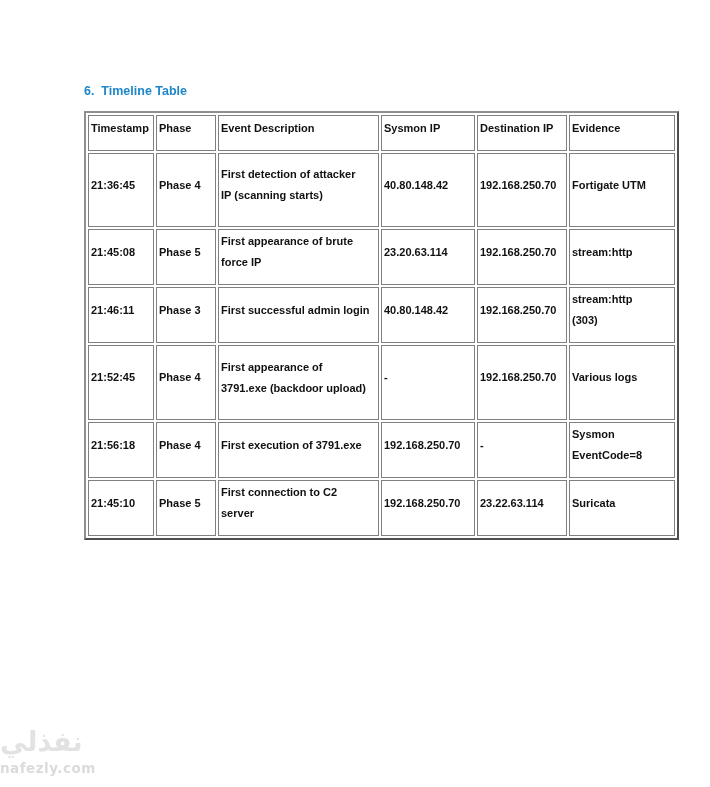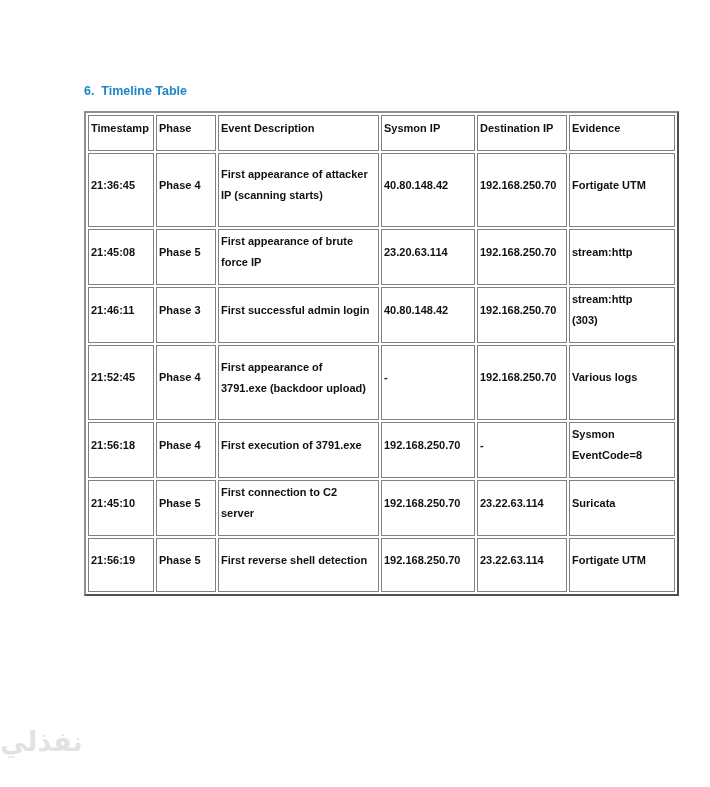--- a/index.html
+++ b/index.html
@@ -106,21 +106,21 @@
         <th>Event Description</th>
         <th>Sysmon IP</th>
         <th>Destination IP</th>
         <th>Evidence</th>
       </tr>
     </thead>
     <tbody>
       <tr class="r1">
         <td>21:36:45</td>
         <td>Phase 4</td>
-        <td>First appearance of attacker
+        <td>First detection of attacker
 IP (scanning starts)</td>
         <td>40.80.148.42</td>
         <td>192.168.250.70</td>
         <td>Fortigate UTM</td>
       </tr>
       <tr class="r2">
         <td>21:45:08</td>
         <td>Phase 5</td>
         <td>First appearance of brute
 force IP</td>
@@ -157,28 +157,21 @@
       </tr>
       <tr class="r6">
         <td>21:45:10</td>
         <td>Phase 5</td>
         <td>First connection to C2
 server</td>
         <td>192.168.250.70</td>
         <td>23.22.63.114</td>
         <td>Suricata</td>
       </tr>
-      <tr class="r7">
-        <td>21:56:19</td>
-        <td>Phase 5</td>
-        <td>First reverse shell detection</td>
-        <td>192.168.250.70</td>
-        <td>23.22.63.114</td>
-        <td>Fortigate UTM</td>
-      </tr>
     </tbody>
   </table>
 
   <div class="watermark">
     <div class="wm-arabic">نفذلي</div>
+    <div class="wm-domain">nafezly.com</div>
   </div>
 
 </div>
 
 </body></html>

